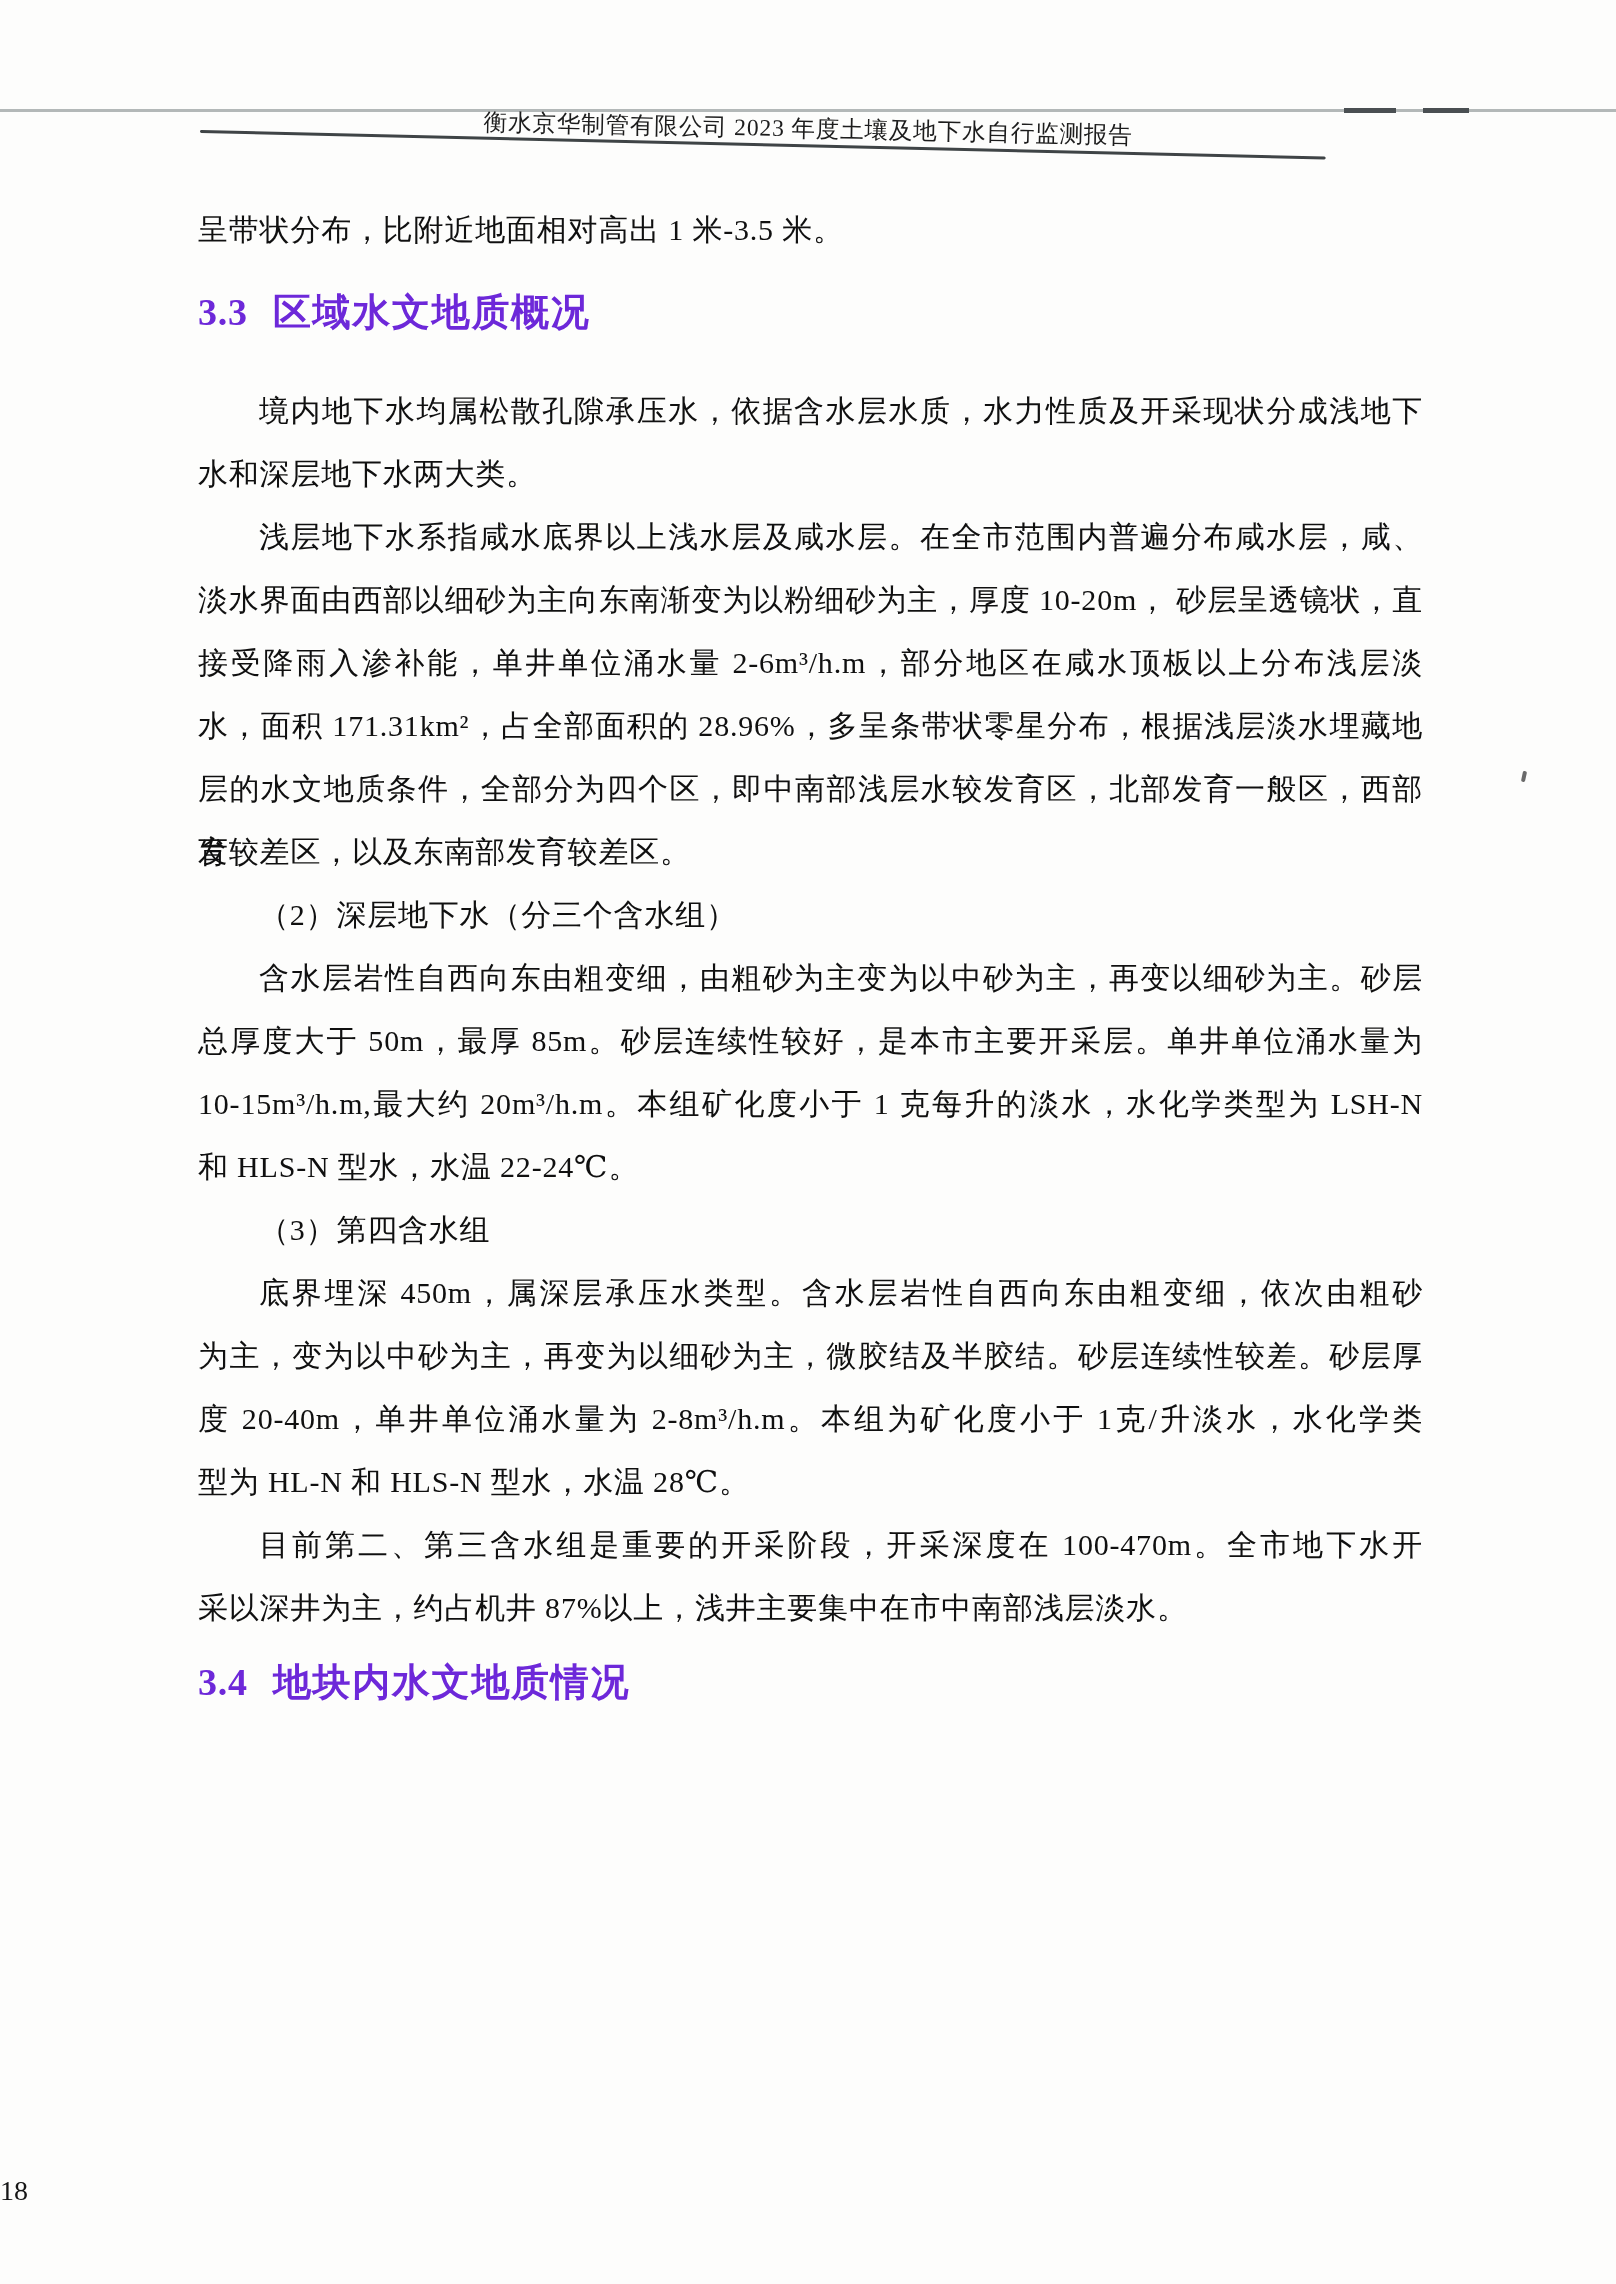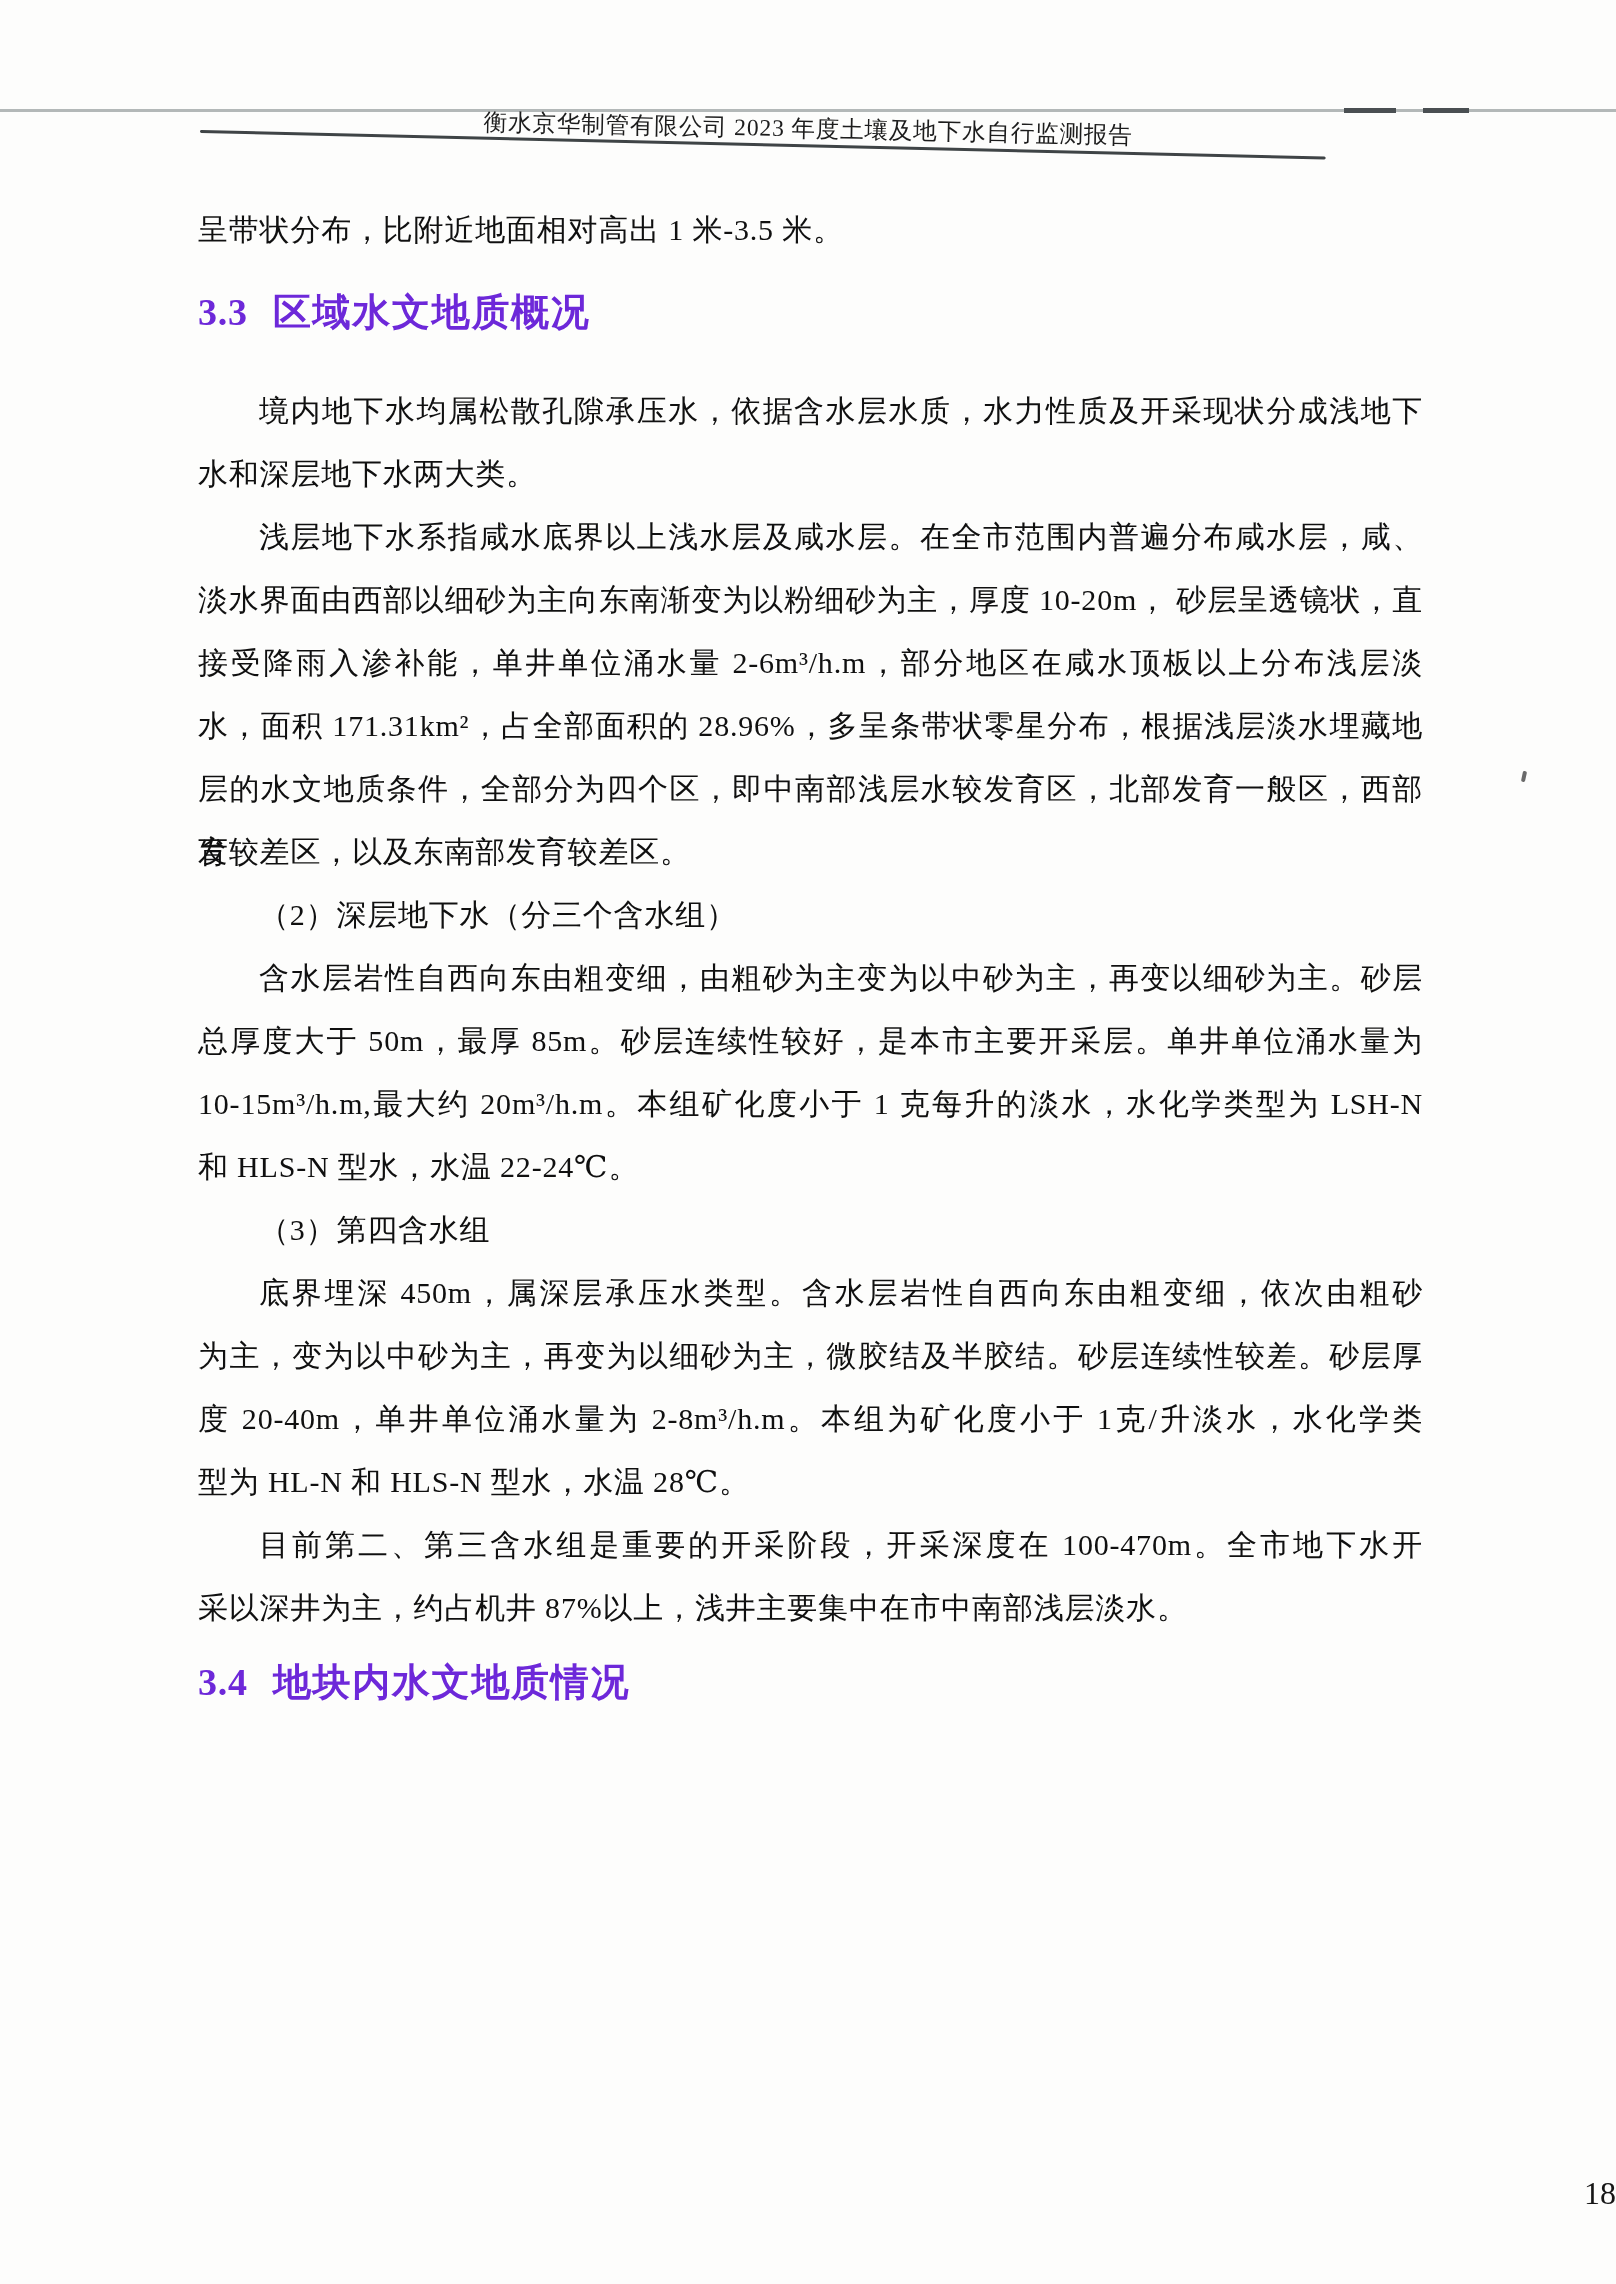--- a/index.html
+++ b/index.html
@@ -46,21 +46,21 @@
   .heading{
     font-weight:bold;font-size:38px;line-height:59px;height:59px;
     color:#6d28d9;letter-spacing:1.7px;white-space:nowrap;
   }
   .heading .h-num{margin-right:25px;letter-spacing:0.8px;}
   .h-33{margin:22px 0 37px 0;}
   .h-34{margin:13.5px 0 0 0;}
   
   .page-number{
     position:absolute;left:0;top:2175px;width:1616px;
-    text-align:right;font-size:32px;color:#161616;
+    text-align:left;font-size:28px;color:#161616;
   }
   
   .speck{
     position:absolute;left:1522px;top:771px;width:4.2px;height:11px;
     background:#6a6a6a;border-radius:1.7px;transform:rotate(12deg);
   }
 </style>
 </head>
 <body>
 

